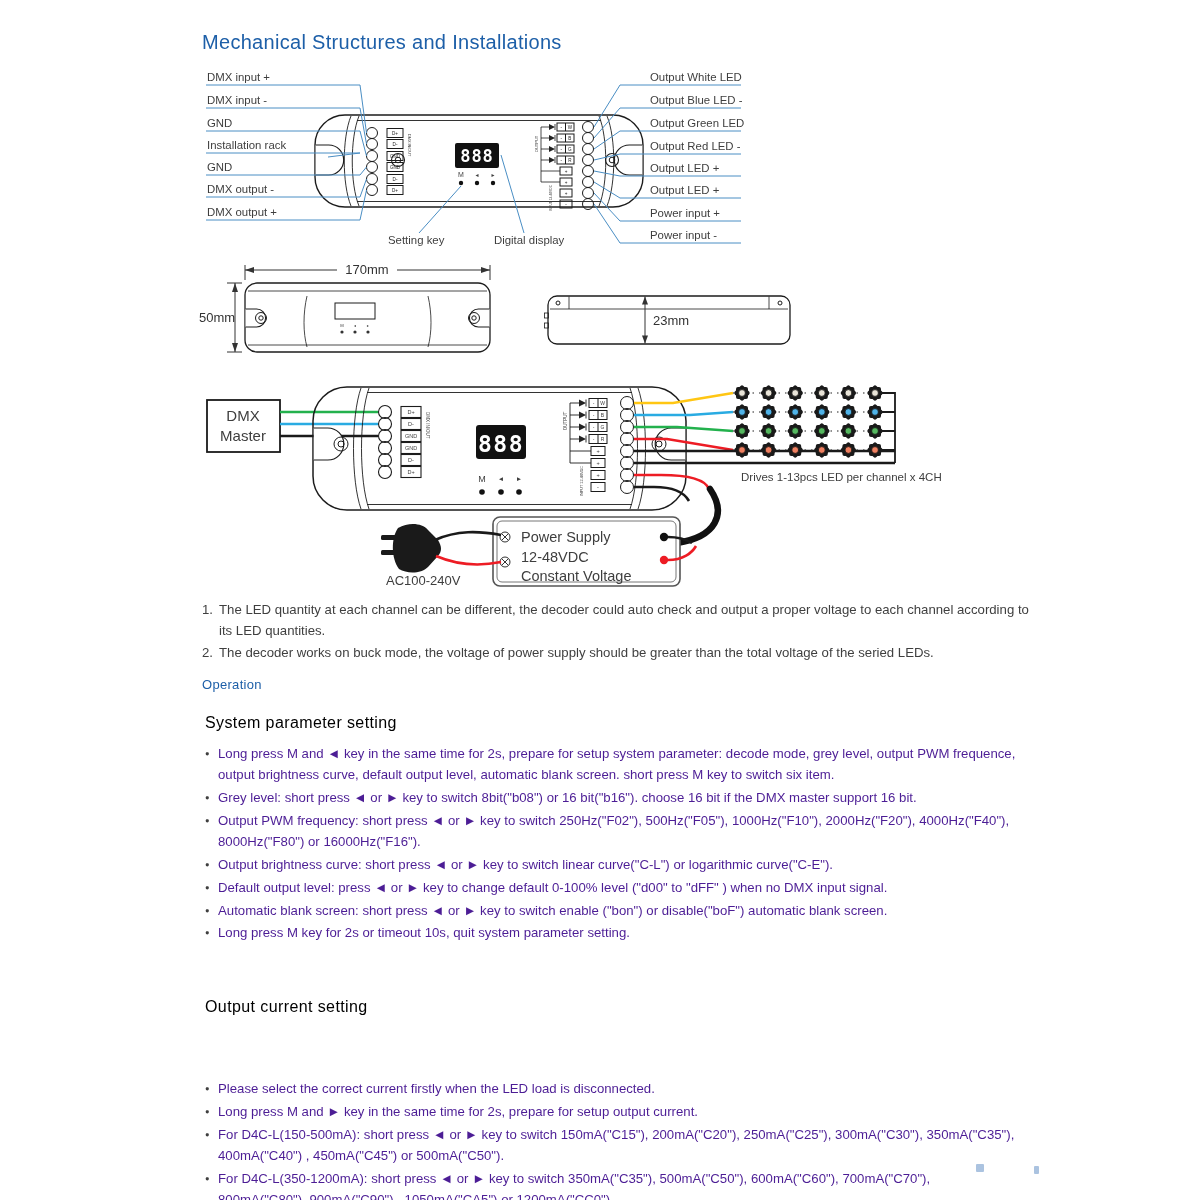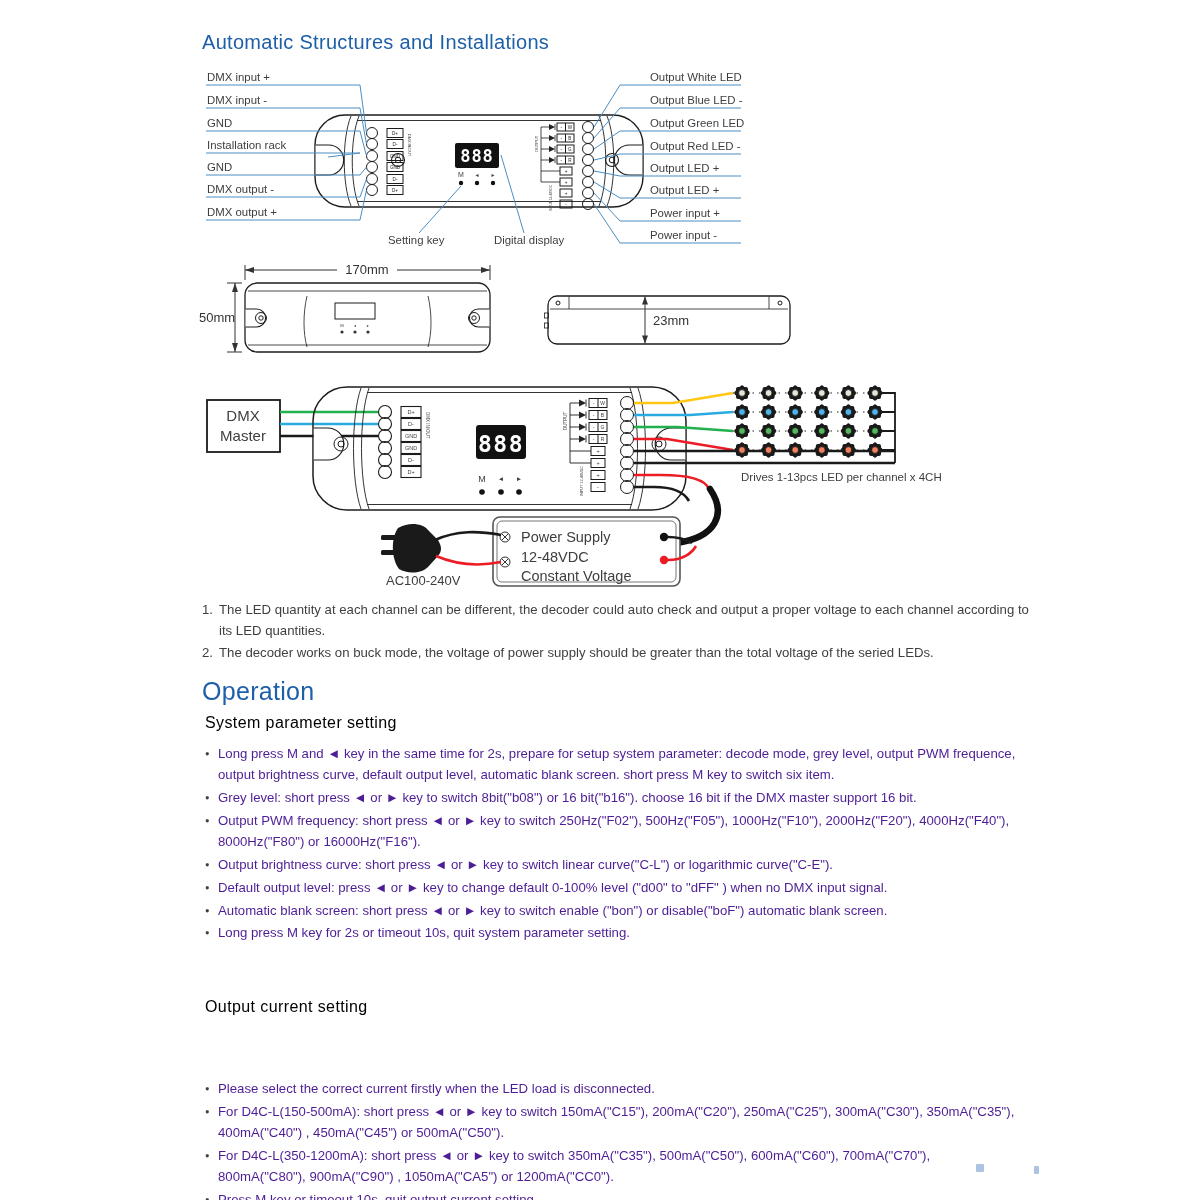--- a/index.html
+++ b/index.html
@@ -1,20 +1,20 @@
 <!DOCTYPE html>
 <html><head>
 <meta charset="utf-8">
 <style>
   html,body{margin:0;padding:0}
   body{width:1200px;height:1200px;background:#fff;position:relative;overflow:hidden;
        font-family:"Liberation Sans","DejaVu Sans",sans-serif;color:#3f3f3f}
   .abs{position:absolute}
   .title{font-size:20px;font-weight:400;color:#1d5fa8;letter-spacing:.3px}
-  .opheading{font-size:25px;font-weight:400;color:#1d5fa8;letter-spacing:.3px}
+  .opheading{font-size:13px;font-weight:400;color:#1d5fa8;letter-spacing:.3px}
   .subhead{font-size:16px;color:#000000;letter-spacing:.4px}
   .notes{width:830px;font-size:13.2px;line-height:21.3px;color:#3f3f3f}
   .note{position:relative;padding-left:17px}
   .note-num{position:absolute;left:0;top:0}
   .bullets{width:815px;font-size:13.2px;line-height:21.3px;color:#4c1d95}
   .bullet{position:relative;padding-left:13px;margin-bottom:1.5px}
   .bullet::before{content:"\25CF";position:absolute;left:0;top:0;font-size:7.5px;line-height:21.3px;color:#3f3f3f}
   svg{display:block}
   svg text{font-family:"Liberation Sans","DejaVu Sans",sans-serif;fill:#3e3e3e}
   .lbl{font-size:11.4px}
@@ -23,21 +23,21 @@
   .seg{font-family:"DejaVu Sans Mono",monospace;font-weight:700;fill:#fff}
   .ol{stroke:#1c1c1c;fill:none}
   .leader{stroke:#4a8ec4;stroke-width:1;fill:none}
   .dim{stroke:#333;stroke-width:1;fill:none}
   .dimtx{font-size:13px;fill:#333}
   .footer-mark{background:#8fafd6;opacity:.75;border-radius:1px}
 </style>
 </head>
 <body>
 
-<div class="abs title" style="left:202px;top:31px">Automatic Structures and Installations</div>
+<div class="abs title" style="left:202px;top:31px">Mechanical Structures and Installations</div>
 
 <svg class="abs" style="left:200px;top:60px" width="545" height="198" viewBox="0 0 545 198">
 
   <g>
     <rect class="ol" x="115" y="55" width="328" height="92" rx="30" stroke-width="1.4" fill="#fff"></rect>
     <path class="ol" d="M157,60.5 H401" stroke-width="0.9"></path>
     <path class="ol" d="M157,141.5 H401" stroke-width="0.9"></path>
     <path class="ol" d="M151,56 C142,78 142,124 151,146" stroke-width="0.9"></path>
     <path class="ol" d="M159,56 C150,78 150,124 159,146" stroke-width="0.9"></path>
     <path class="ol" d="M407,56 C416,78 416,124 407,146" stroke-width="0.9"></path>
@@ -457,19 +457,20 @@
   <div class="bullet">Output PWM frequency: short press ◄ or ► key to switch 250Hz("F02"), 500Hz("F05"), 1000Hz("F10"), 2000Hz("F20"), 4000Hz("F40"), 8000Hz("F80") or 16000Hz("F16").</div>
   <div class="bullet">Output brightness curve: short press ◄ or ► key to switch linear curve("C-L") or logarithmic curve("C-E").</div>
   <div class="bullet">Default output level: press ◄ or ► key to change default 0-100% level ("d00" to "dFF" ) when no DMX input signal.</div>
   <div class="bullet">Automatic blank screen: short press ◄ or ► key to switch enable ("bon") or disable("boF") automatic blank screen.</div>
   <div class="bullet">Long press M key for 2s or timeout 10s, quit system parameter setting.</div>
 </div>
 
 <div class="abs subhead" style="left:205px;top:998px">Output current setting</div>
 <div class="abs bullets" style="left:205px;top:1078px">
   <div class="bullet">Please select the correct current firstly when the LED load is disconnected.</div>
+  <div class="bullet">Long press M and ► key in the same time for 2s, prepare for setup output current.</div>
   <div class="bullet">For D4C-L(150-500mA): short press ◄ or ► key to switch 150mA("C15"), 200mA("C20"), 250mA("C25"), 300mA("C30"), 350mA("C35"), 400mA("C40") , 450mA("C45") or 500mA("C50").</div>
   <div class="bullet">For D4C-L(350-1200mA): short press ◄ or ► key to switch 350mA("C35"), 500mA("C50"), 600mA("C60"), 700mA("C70"), 800mA("C80"), 900mA("C90") , 1050mA("CA5") or 1200mA("CC0").</div>
   <div class="bullet">Press M key or timeout 10s, quit output current setting.</div>
 </div>
 
 <div class="abs footer-mark" style="left:976px;top:1164px;width:8px;height:8px"></div>
 <div class="abs footer-mark" style="left:1034px;top:1166px;width:5px;height:8px"></div>
 
 </body></html>

